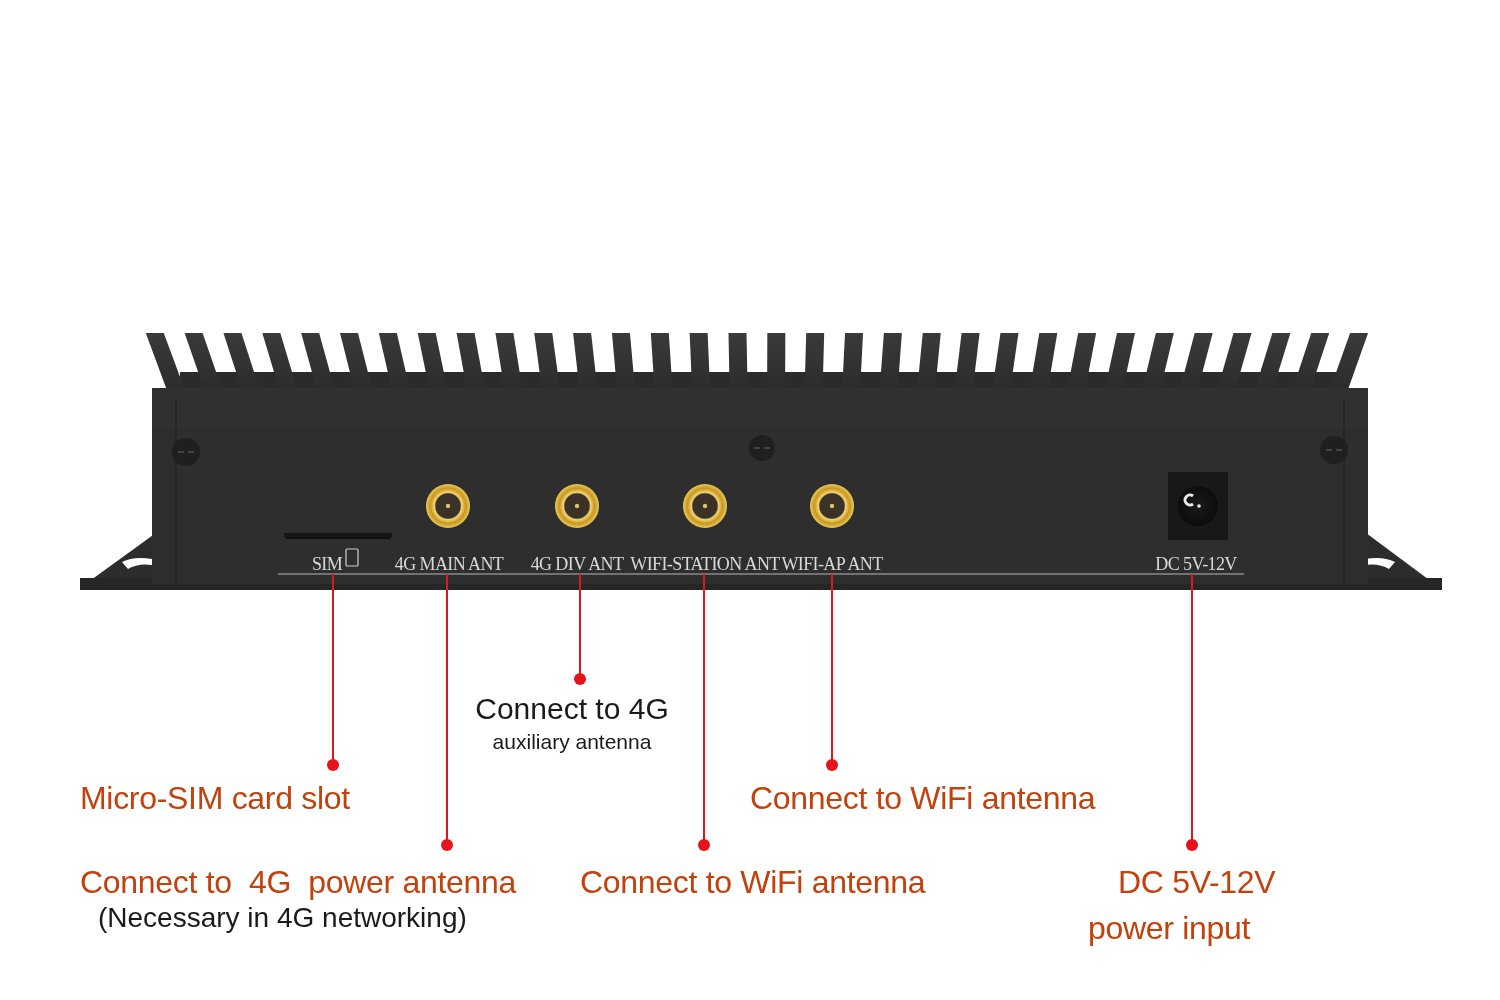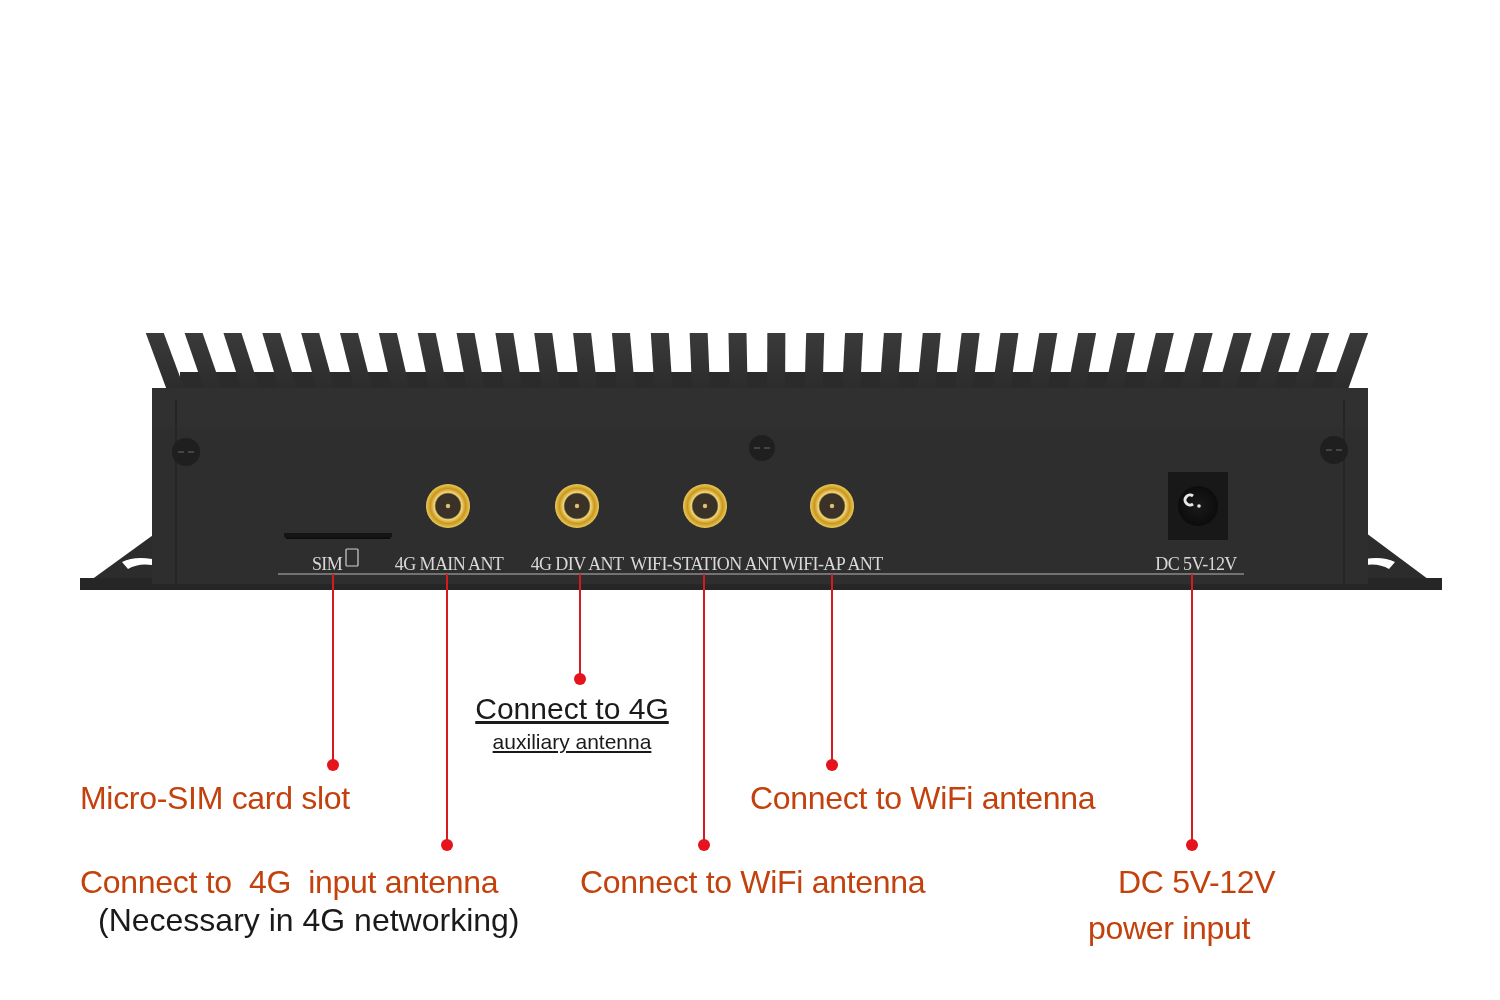--- a/index.html
+++ b/index.html
@@ -7,23 +7,23 @@
          font-family: "DejaVu Sans", "Liberation Sans", sans-serif; }
   #device { position: absolute; left: 0; top: 0; width: 1500px; height: 1000px; }
   .port-label { position: absolute; color: #d9d9d9; font-family: Liberation Serif, serif;
                 font-size: 18px; letter-spacing: -0.6px; white-space: nowrap;
                 transform: translateX(-50%); top: 554px; }
   .callout-line { position: absolute; width: 2px; background: #d71920; }
   .callout-dot { position: absolute; width: 12px; height: 12px; border-radius: 50%;
                  background: #e4131c; transform: translate(-50%, -50%); }
   .callout-text { position: absolute; color: #c2410c; font-size: 32px; line-height: 1.5;
                   font-family: Liberation Sans, sans-serif; letter-spacing: -0.3px; white-space: nowrap; }
-  .callout-sub { position: absolute; color: #1a1a1a; font-size: 32px;
+  .callout-sub { position: absolute; color: #1a1a1a; font-size: 28px;
                  font-family: "Liberation Sans", sans-serif; white-space: nowrap; }
-  .center { text-align: left; transform: translateX(-50%); text-decoration: underline; }
+  .center { text-align: left; transform: translateX(-50%); }
 </style>
 </head>
 <body>
 
 <svg id="device" viewBox="0 0 1500 1000" xmlns="http://www.w3.org/2000/svg">
   <defs>
     <linearGradient id="finGrad" x1="0" y1="0" x2="0" y2="1">
       <stop offset="0" stop-color="#3a3a3a"></stop>
       <stop offset="1" stop-color="#262626"></stop>
     </linearGradient>
@@ -188,21 +188,21 @@
 <div class="callout-dot" style="left:704px; top:845px"></div>
 
 <div class="callout-line" style="left:831px; top:574px; height:190px"></div>
 <div class="callout-dot" style="left:832px; top:765px"></div>
 
 <div class="callout-line" style="left:1191px; top:574px; height:270px"></div>
 <div class="callout-dot" style="left:1192px; top:845px"></div>
 
 <div class="callout-text" style="left:80px; top:774px">Micro-SIM card slot</div>
 
-<div class="callout-text" style="left:80px; top:858px; white-space:pre">Connect to  4G  input antenna</div>
+<div class="callout-text" style="left:80px; top:858px; white-space:pre">Connect to  4G  power antenna</div>
 <div class="callout-sub" style="left:98px; top:902px">(Necessary in 4G networking)</div>
 
 <div class="callout-sub center" style="left:572px; top:692px; font-size:30px">Connect to 4G</div>
 <div class="callout-sub center" style="left:572px; top:730px; font-size:21px">auxiliary antenna</div>
 
 <div class="callout-text" style="left:580px; top:858px">Connect to WiFi antenna</div>
 
 <div class="callout-text" style="left:750px; top:774px">Connect to WiFi antenna</div>
 
 <div class="callout-text" style="left:1118px; top:858px">DC 5V-12V</div>

